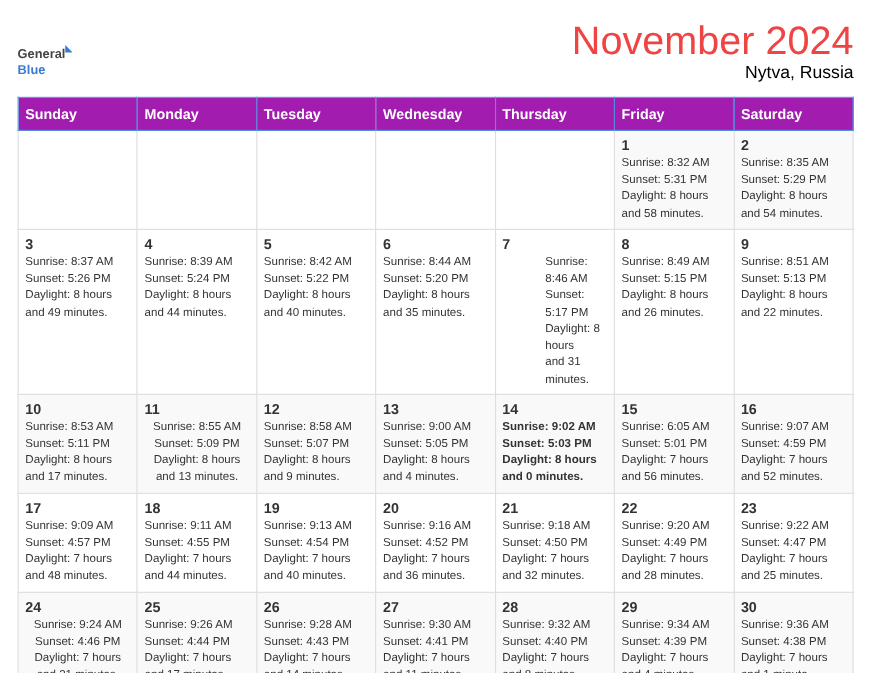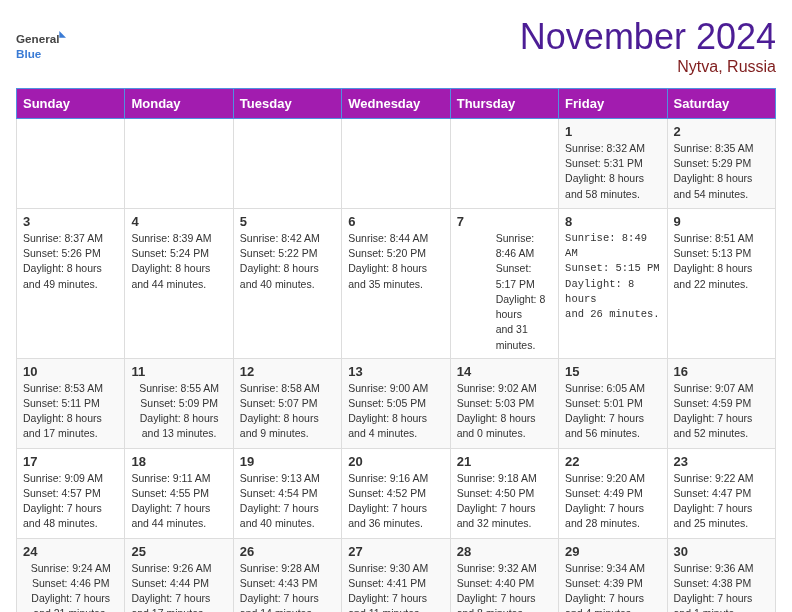--- a/index.html
+++ b/index.html
@@ -6,39 +6,39 @@
     body {
       font-family: Arial, sans-serif;
       background: #fff;
       width: 792px;
       min-height: 612px;
       padding: 16px;
     }
     .header-area {
       display: flex;
       justify-content: space-between;
-      align-items: center;
+      align-items: flex-end;
       margin-bottom: 12px;
     }
     .logo {
       display: flex;
       align-items: center;
       gap: 4px;
     }
     .title-area {
       text-align: right;
     }
     .month-title {
       font-size: 36px;
       font-weight: normal;
-      color: #4c1d95;
+      color: #ef4444;
     }
     .location-title {
       font-size: 16px;
-      color: #7f1d1d;
+      color: #000000;
     }
     table {
       width: 100%;
       border-collapse: collapse;
       table-layout: fixed;
     }
     thead tr th {
       background-color: #a21caf;
       color: #fff;
       font-size: 13px;
@@ -156,21 +156,21 @@
         </td>
         <td>
           <span class="day-number">7</span>
           <div class="day-info" style="white-space: pre-line; margin-left: 39px;">Sunrise: 8:46 AM
 Sunset: 5:17 PM
 Daylight: 8 hours
 and 31 minutes.</div>
         </td>
         <td>
           <span class="day-number">8</span>
-          <div class="day-info" style="white-space: pre-line; font-family: Liberation Mono, monospace;">Sunrise: 8:49 AM
+          <div class="day-info" style="white-space: pre-line;">Sunrise: 8:49 AM
 Sunset: 5:15 PM
 Daylight: 8 hours
 and 26 minutes.</div>
         </td>
         <td>
           <span class="day-number">9</span>
           <div class="day-info" style="white-space: pre-line;">Sunrise: 8:51 AM
 Sunset: 5:13 PM
 Daylight: 8 hours
 and 22 minutes.</div>
@@ -200,21 +200,21 @@
         </td>
         <td>
           <span class="day-number">13</span>
           <div class="day-info" style="white-space: pre-line;">Sunrise: 9:00 AM
 Sunset: 5:05 PM
 Daylight: 8 hours
 and 4 minutes.</div>
         </td>
         <td>
           <span class="day-number">14</span>
-          <div class="day-info" style="white-space: pre-line;">Sunrise: 9:02 AM
+          <div class="day-info" style="white-space: pre-line; font-weight: bold;">Sunrise: 9:02 AM
 Sunset: 5:03 PM
 Daylight: 8 hours
 and 0 minutes.</div>
         </td>
         <td>
           <span class="day-number">15</span>
           <div class="day-info" style="white-space: pre-line;">Sunrise: 6:05 AM
 Sunset: 5:01 PM
 Daylight: 7 hours
 and 56 minutes.</div>

